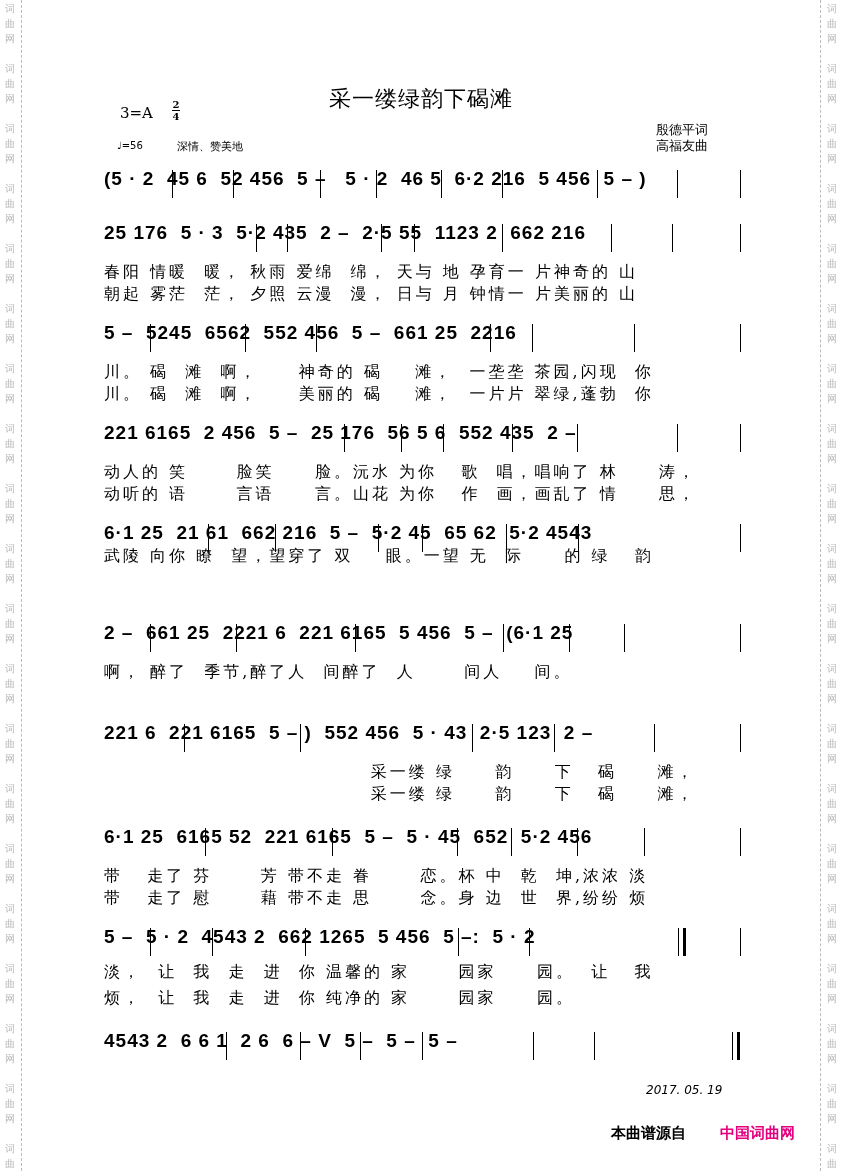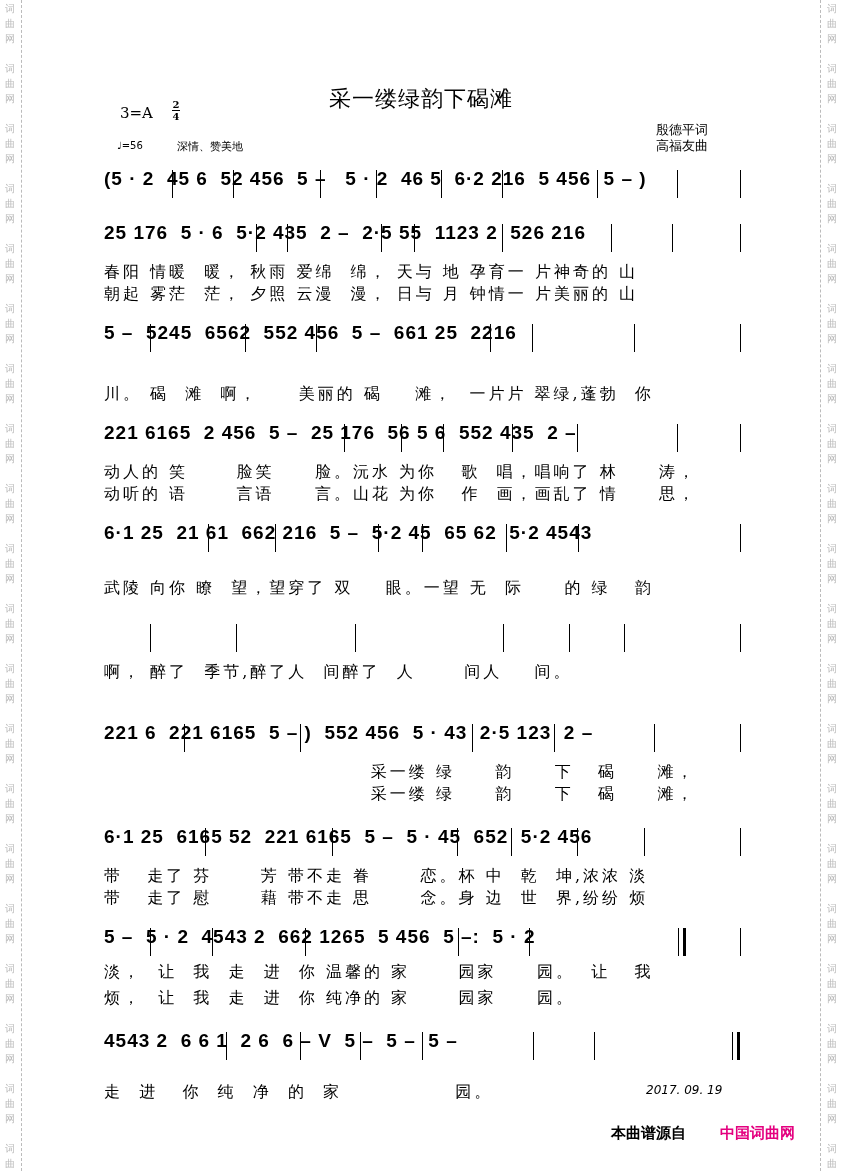--- a/index.html
+++ b/index.html
@@ -182,41 +182,42 @@
       <div class="barline" style="left: 129px;"></div>
       <div class="barline" style="left: 216px;"></div>
       <div class="barline" style="left: 272px;"></div>
       <div class="barline" style="left: 337px;"></div>
       <div class="barline" style="left: 398px;"></div>
       <div class="barline" style="left: 493px;"></div>
       <div class="barline" style="left: 573px;"></div>
       <div class="barline" style="left: 636px;"></div>
     </div>
     <div class="row" style="top: 222px;">
-      <div class="notes">25 176  5 · 6  5·2 435  2 –  2·5 55  1123 2  526 216</div>
+      <div class="notes">25 176  5 · 3  5·2 435  2 –  2·5 55  1123 2  662 216</div>
       <div class="barline" style="left: 152px;"></div>
       <div class="barline" style="left: 183px;"></div>
       <div class="barline" style="left: 277px;"></div>
       <div class="barline" style="left: 310px;"></div>
       <div class="barline" style="left: 398px;"></div>
       <div class="barline" style="left: 507px;"></div>
       <div class="barline" style="left: 568px;"></div>
       <div class="barline" style="left: 636px;"></div>
       <div class="lyric" style="top: 40px;">春阳 情暖  暖， 秋雨 爱绵  绵， 天与 地 孕育一 片神奇的 山</div>
       <div class="lyric" style="top: 62px;">朝起 雾茫  茫， 夕照 云漫  漫， 日与 月 钟情一 片美丽的 山</div>
     </div>
     <div class="row" style="top: 322px;">
       <div class="notes">5 –  5245  6562  552 456  5 –  661 25  2216</div>
       <div class="barline" style="left: 46px;"></div>
       <div class="barline" style="left: 141px;"></div>
       <div class="barline" style="left: 212px;"></div>
       <div class="barline" style="left: 386px;"></div>
       <div class="barline" style="left: 428px;"></div>
       <div class="barline" style="left: 530px;"></div>
       <div class="barline" style="left: 636px;"></div>
+      <div class="lyric" style="top: 40px;">川。 碣  滩  啊，     神奇的 碣    滩，  一垄垄 茶园,闪现  你</div>
       <div class="lyric" style="top: 62px;">川。 碣  滩  啊，     美丽的 碣    滩，  一片片 翠绿,蓬勃  你</div>
     </div>
     <div class="row" style="top: 422px;">
       <div class="notes">221 6165  2 456  5 –  25 176  56 5 6  552 435  2 –</div>
       <div class="barline" style="left: 240px;"></div>
       <div class="barline" style="left: 297px;"></div>
       <div class="barline" style="left: 339px;"></div>
       <div class="barline" style="left: 408px;"></div>
       <div class="barline" style="left: 473px;"></div>
       <div class="barline" style="left: 573px;"></div>
@@ -226,23 +227,24 @@
     </div>
     <div class="row" style="top: 522px;">
       <div class="notes">6·1 25  21 61  662 216  5 –  5·2 45  65 62  5·2 4543</div>
       <div class="barline" style="left: 104px;"></div>
       <div class="barline" style="left: 171px;"></div>
       <div class="barline" style="left: 274px;"></div>
       <div class="barline" style="left: 318px;"></div>
       <div class="barline" style="left: 402px;"></div>
       <div class="barline" style="left: 474px;"></div>
       <div class="barline" style="left: 636px;"></div>
-      <div class="lyric" style="top: 56px;">武陵 向你 瞭  望，望穿了 双    眼。一望 无  际     的 绿   韵</div>
+      <div class="lyric" style="top: 24px;">武陵 向你 瞭  望，望穿了 双    眼。一望 无  际     的 绿   韵</div>
     </div>
     <div class="row" style="top: 622px;">
+      <div class="notes">2 –  661 25  2221 6  221 6165  5 456  5 –  (6·1 25</div>
       <div class="barline" style="left: 46px;"></div>
       <div class="barline" style="left: 132px;"></div>
       <div class="barline" style="left: 251px;"></div>
       <div class="barline" style="left: 399px;"></div>
       <div class="barline" style="left: 465px;"></div>
       <div class="barline" style="left: 520px;"></div>
       <div class="barline" style="left: 636px;"></div>
       <div class="lyric" style="top: 40px;">啊， 醉了  季节,醉了人  间醉了  人      间人    间。</div>
     </div>
     <div class="row" style="top: 722px;">
@@ -282,19 +284,18 @@
     </div>
     <div class="row" style="top: 1030px;">
       <div class="notes">4543 2  6 6 1  2 6  6 – V  5 –  5 –  5 –</div>
       <div class="barline" style="left: 122px;"></div>
       <div class="barline" style="left: 196px;"></div>
       <div class="barline" style="left: 256px;"></div>
       <div class="barline" style="left: 318px;"></div>
       <div class="barline" style="left: 429px;"></div>
       <div class="barline" style="left: 490px;"></div>
       <div class="dbl" style="left: 628px; top: 2px;"></div>
-      <div class="lyric" style="top: 52px;">走  进   你  纯  净  的  家              园。</div>
     </div>
   </div>
 
-<div class="date">2017. 09. 19</div>
+<div class="date">2017. 05. 19</div>
 <div class="footer-src">本曲谱源自</div>
 <div class="footer-site" style="color: rgb(228, 0, 127);">中国词曲网</div>
 
 </body></html>

